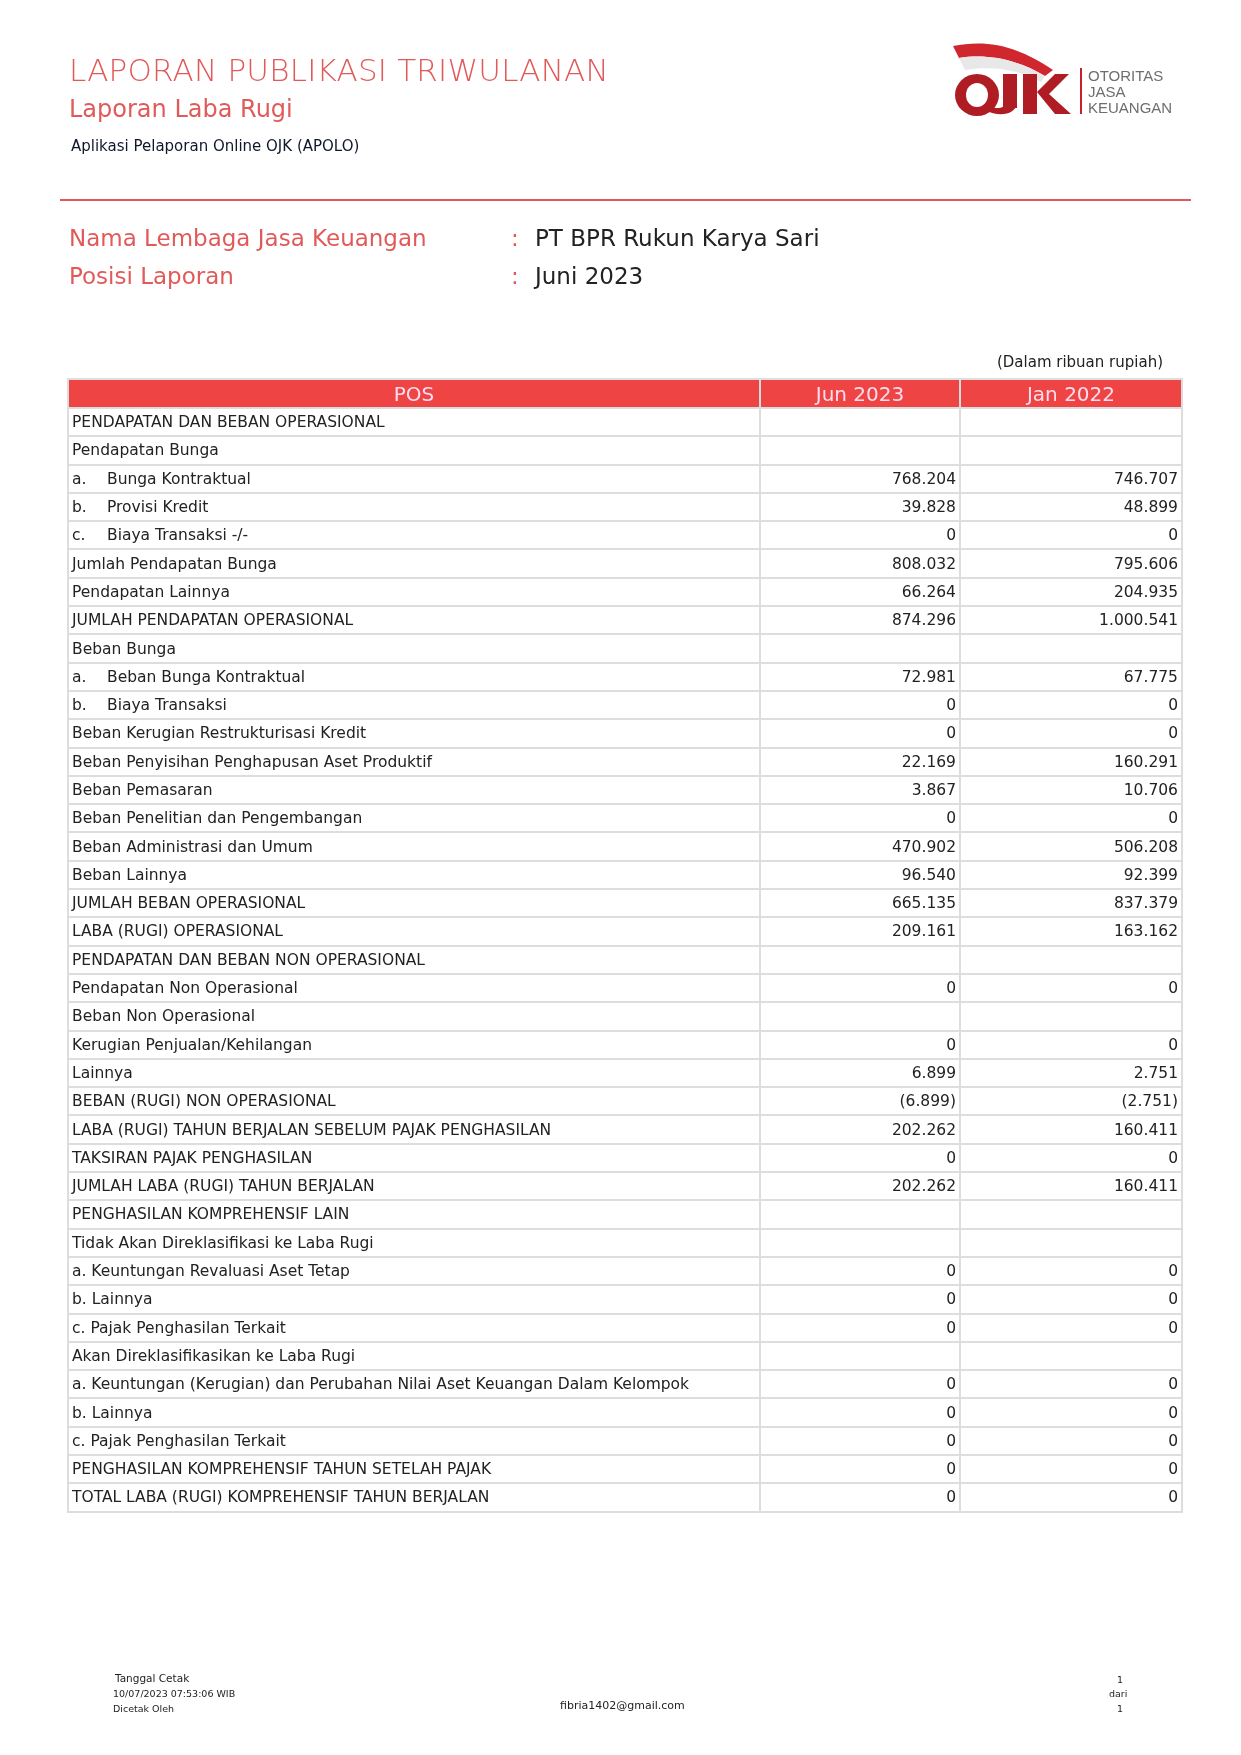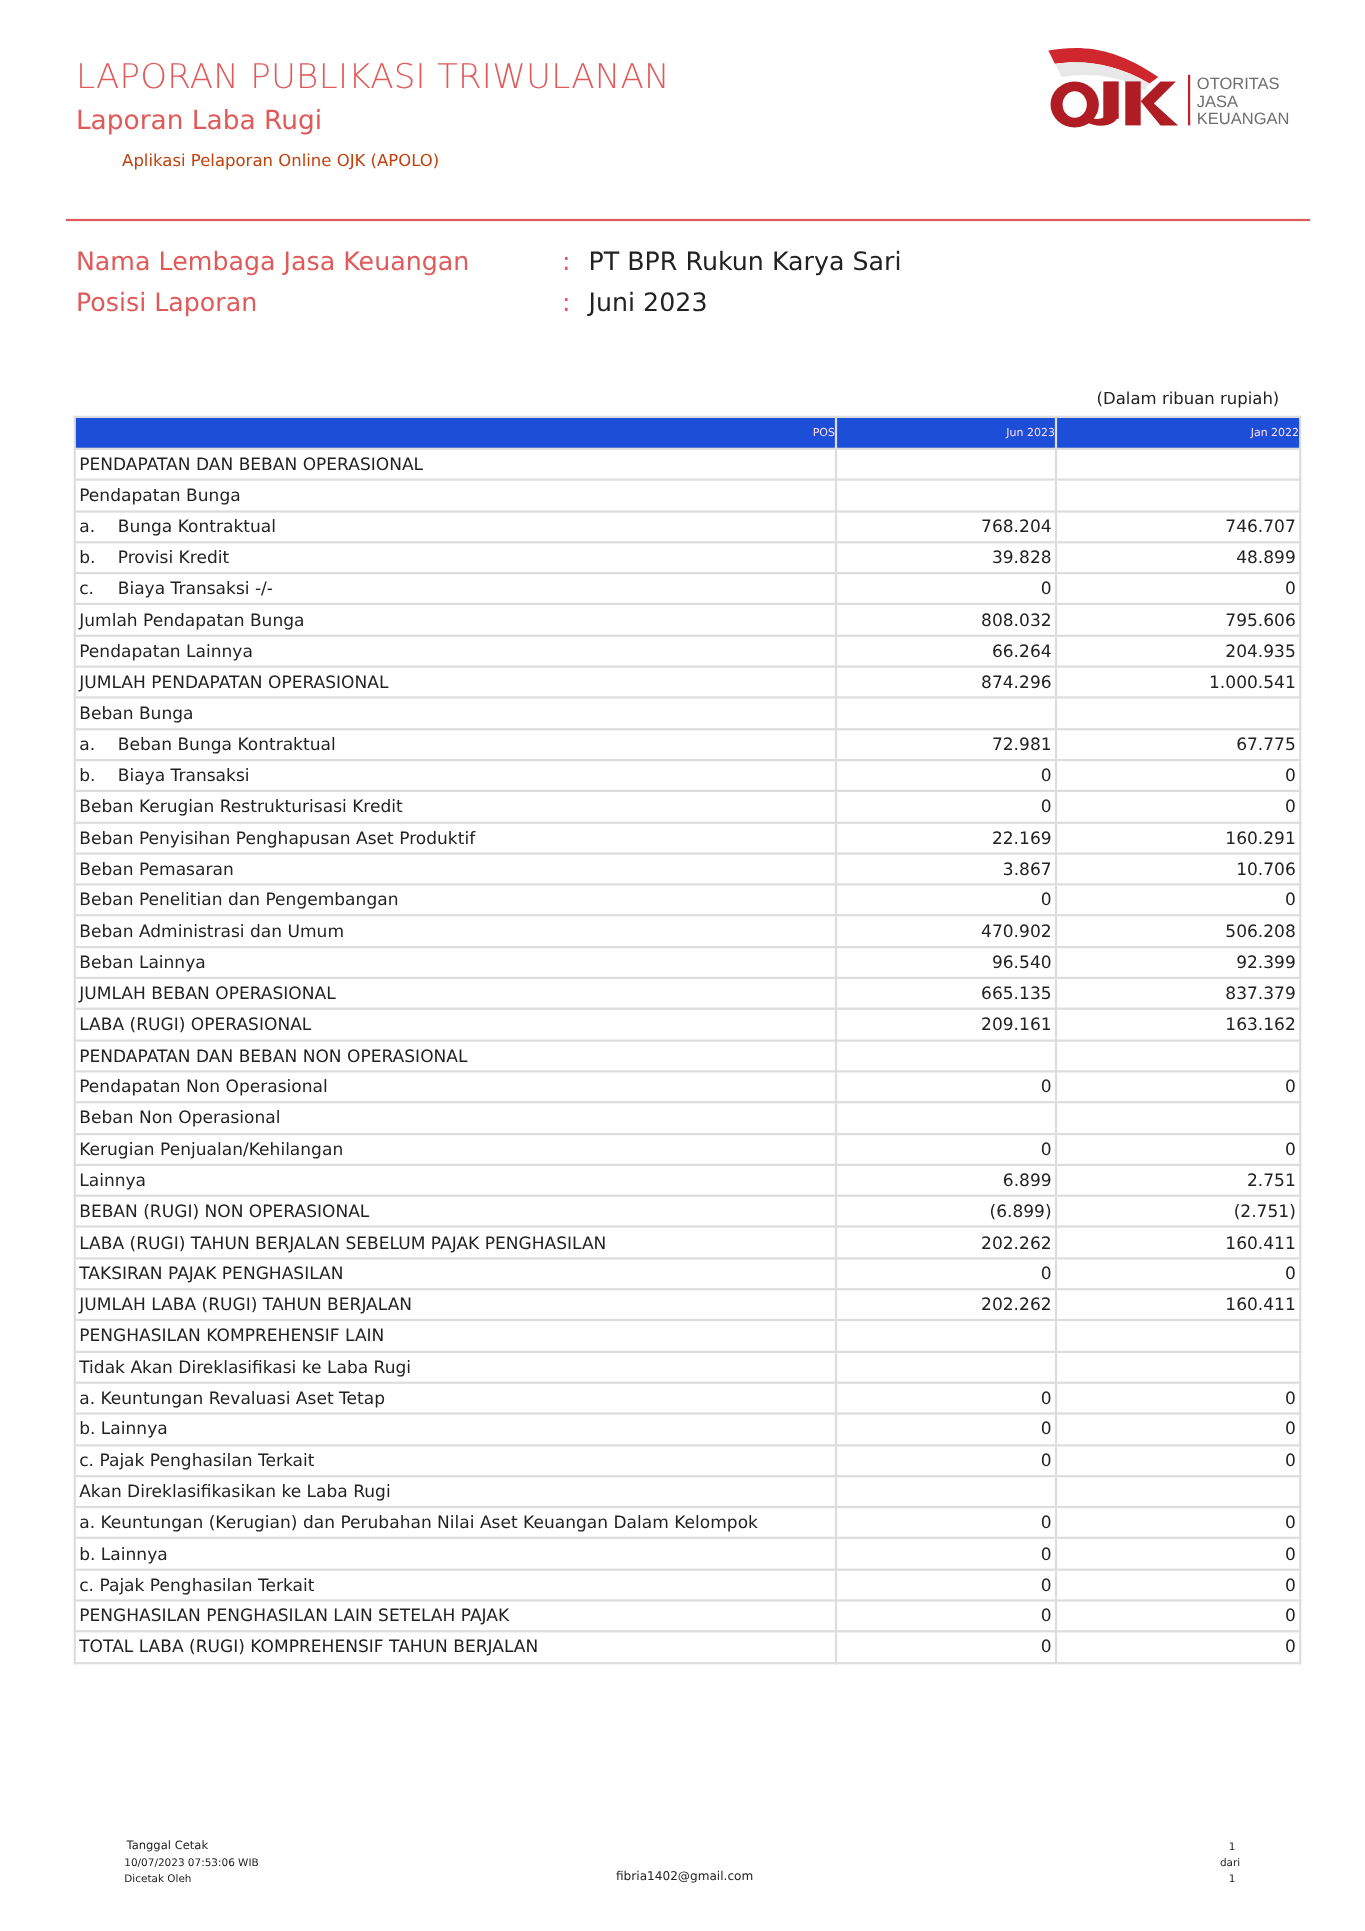--- a/index.html
+++ b/index.html
@@ -1,28 +1,28 @@
 <!DOCTYPE html>
 <html><head>
 <meta charset="utf-8">
 <style>
   html, body { margin:0; padding:0; background:#fff; }
   body { width:1241px; height:1755px; position:relative; font-family:"DejaVu Sans", "Liberation Sans", sans-serif; color:#222; overflow:hidden; }
   .title1 { position:absolute; left:69px; top:52px; font-size:31px; color:#e15a5a; font-weight:300; letter-spacing:0.2px; font-family:"DejaVu Sans", sans-serif; }
   .title2 { position:absolute; left:69px; top:95px; font-size:24px; color:#e15a5a; font-family:"DejaVu Sans", sans-serif; }
-  .subtitle { position:absolute; left:71px; top:137px; font-size:15px; color:#c2410c;margin-left:40px; }
+  .subtitle { position:absolute; left:71px; top:137px; font-size:15px; color:#0f172a; }
   .logo { position:absolute; left:945px; top:40px; width:240px; height:85px; }
   .divider { position:absolute; left:60px; top:199px; width:1131px; height:2px; background:#e15a5a; }
   .meta-row { position:absolute; left:69px; font-size:23px; }
   .meta-label { position:absolute; left:0; color:#e15a5a; white-space:nowrap; }
   .meta-colon { position:absolute; left:442px; color:#e15a5a; }
   .meta-value { position:absolute; left:466px; color:#222; white-space:nowrap; }
   .unit-note { position:absolute; right:78px; top:353px; font-size:15px; color:#222; }
   table.report { position:absolute; left:67px; top:378px; width:1114px; border-collapse:collapse; table-layout:fixed; font-size:15.5px; }
-  table.report th { background:#1d4ed8; color:#fde; font-weight:400; height:27px; padding:0; border:2px solid #ddd; font-size:10px;text-align:right; }
+  table.report th { background:#ef4444; color:#fde; font-weight:400; height:27px; padding:0; border:2px solid #ddd; font-size:20px; }
   table.report td { height:26.3px; border:2px solid #ddd; padding:0 3px; white-space:nowrap; overflow:hidden; line-height:26px; }
   td.num { text-align:right; }
   .lbl-prefix { display:inline-block; width:35px; }
   .footer-small { position:absolute; font-size:9.5px; color:#222; }
   .footer-email { position:absolute; left:560px; top:1699px; font-size:11px; color:#222; }
 </style>
 </head>
 <body>
 
 <div class="title1">LAPORAN PUBLIKASI TRIWULANAN</div>
@@ -254,21 +254,21 @@
         <td><span>b. Lainnya</span></td>
         <td class="num">0</td>
         <td class="num">0</td>
       </tr>
       <tr>
         <td><span>c. Pajak Penghasilan Terkait</span></td>
         <td class="num">0</td>
         <td class="num">0</td>
       </tr>
       <tr>
-        <td><span>PENGHASILAN PENGHASILAN LAIN SETELAH PAJAK</span></td>
+        <td><span>PENGHASILAN KOMPREHENSIF TAHUN SETELAH PAJAK</span></td>
         <td class="num">0</td>
         <td class="num">0</td>
       </tr>
       <tr>
         <td><span>TOTAL LABA (RUGI) KOMPREHENSIF TAHUN BERJALAN</span></td>
         <td class="num">0</td>
         <td class="num">0</td>
       </tr>
     </tbody>
 </table>

